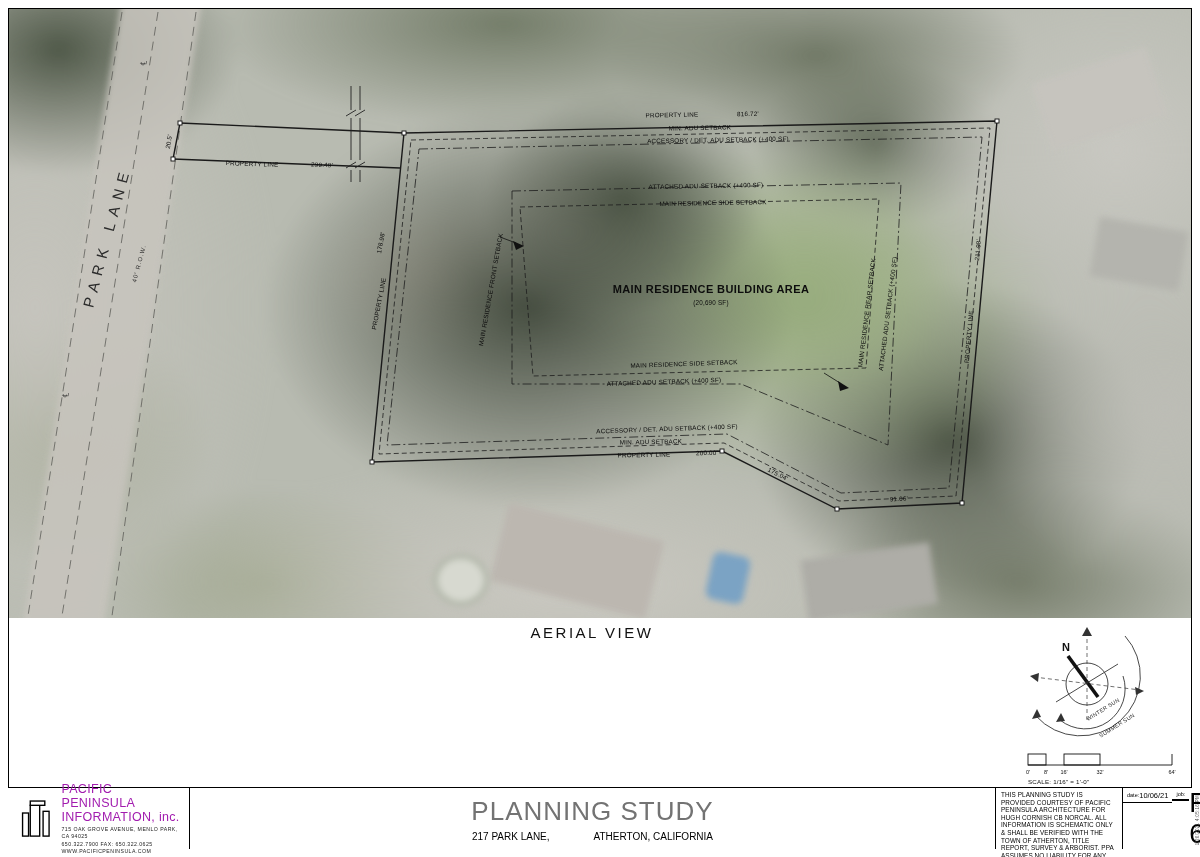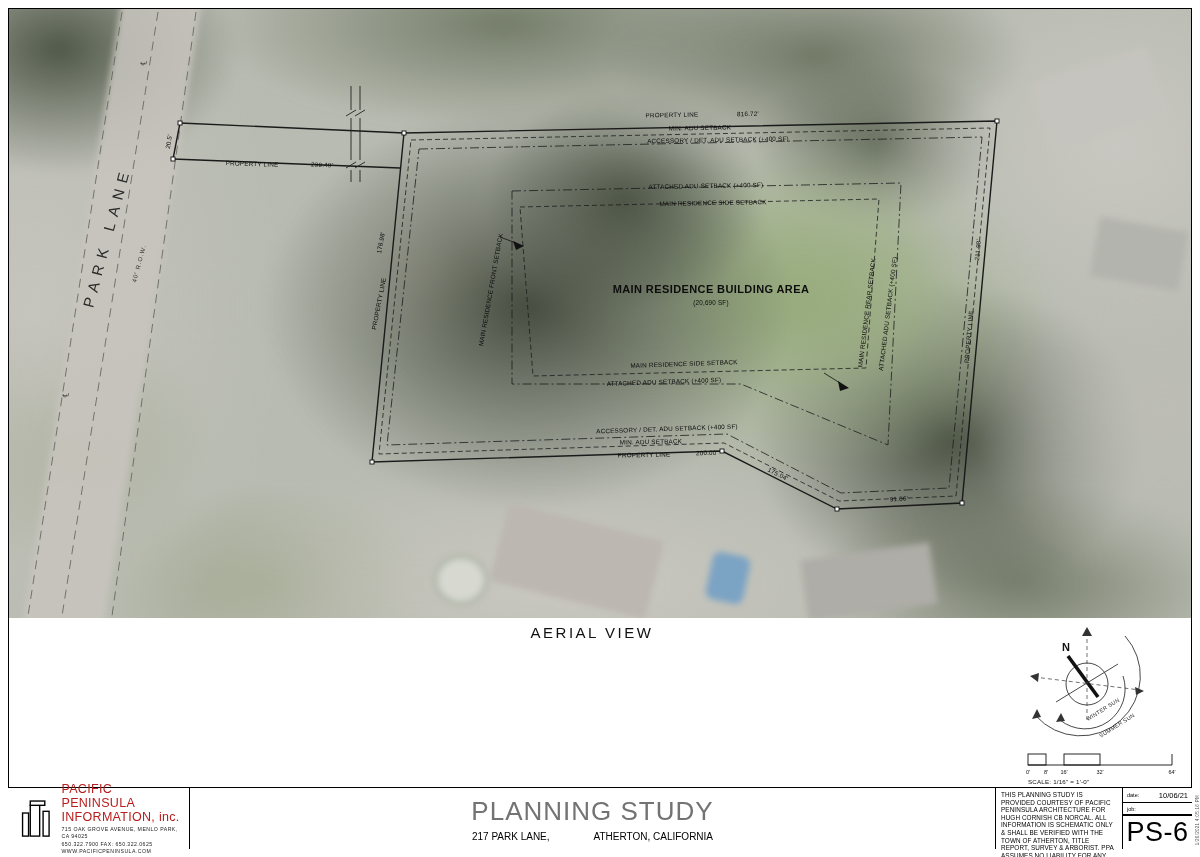--- a/index.html
+++ b/index.html
@@ -58,22 +58,22 @@
   .cmp-t{font-size:5.5px;fill:#222;letter-spacing:.3px;}
   .scale-t{font-size:5.5px;fill:#111;}
   .scale-c{font-size:6.2px;fill:#111;letter-spacing:.2px;}
 
   
   .titleblock{position:absolute;left:8px;right:8px;bottom:8px;height:62px;background:#fff;
               border-top:1px solid #000;display:flex;z-index:45;}
   .tb-c1{width:182px;border-right:1px solid #000;display:flex;align-items:center;padding:6px 4px 6px 12px;gap:9px;}
   .tb-c2{flex:1;border-right:1px solid #000;display:flex;flex-direction:column;align-items:center;justify-content:center;}
   .tb-c3{width:127px;border-right:1px solid #000;padding:3px 5px;}
-  .tb-c4{width:69px;display:flex;flex-direction:column;}
-  .firm-name{font-size:12.5px;line-height:1.12;letter-spacing:.3px;color:#b91c1c;}
+  .tb-c4{width:69px;display:flex;flex-direction:row;}
+  .firm-name{font-size:12.5px;line-height:1.12;letter-spacing:.3px;color:#a21caf;}
   .firm-small{font-size:5.2px;letter-spacing:.45px;color:#222;line-height:1.35;margin-top:2px;}
   .tb-title{font-size:26px;letter-spacing:1px;color:#737373;}
   .tb-sub{font-size:10px;margin-top:4px;color:#000;}
   .tb-sub .gap{display:inline-block;width:44px;}
   .notes{font-size:6.35px;line-height:1.2;letter-spacing:.1px;color:#000;}
   .row-date,.row-job{display:flex;align-items:center;justify-content:space-between;padding:0 4px;}
   .row-date{height:15px;border-bottom:1px solid #000;}
   .row-job{height:13px;border-bottom:2px solid #000;}
   .mini-lbl{font-size:5.5px;color:#000;}
   .date-val{font-size:7.5px;color:#000;}

